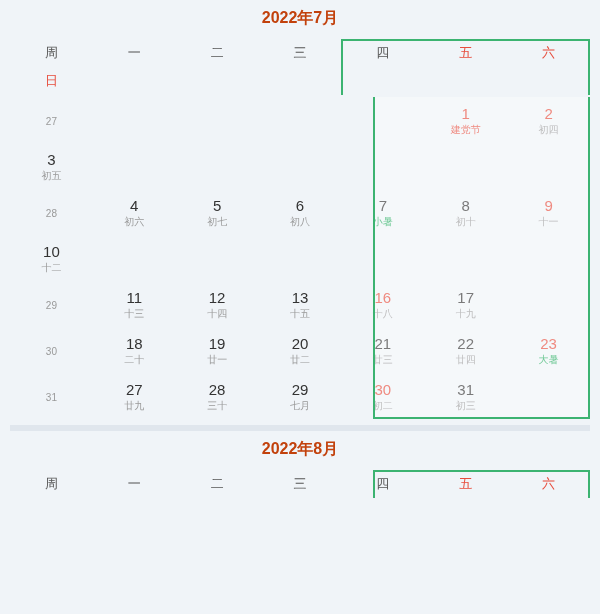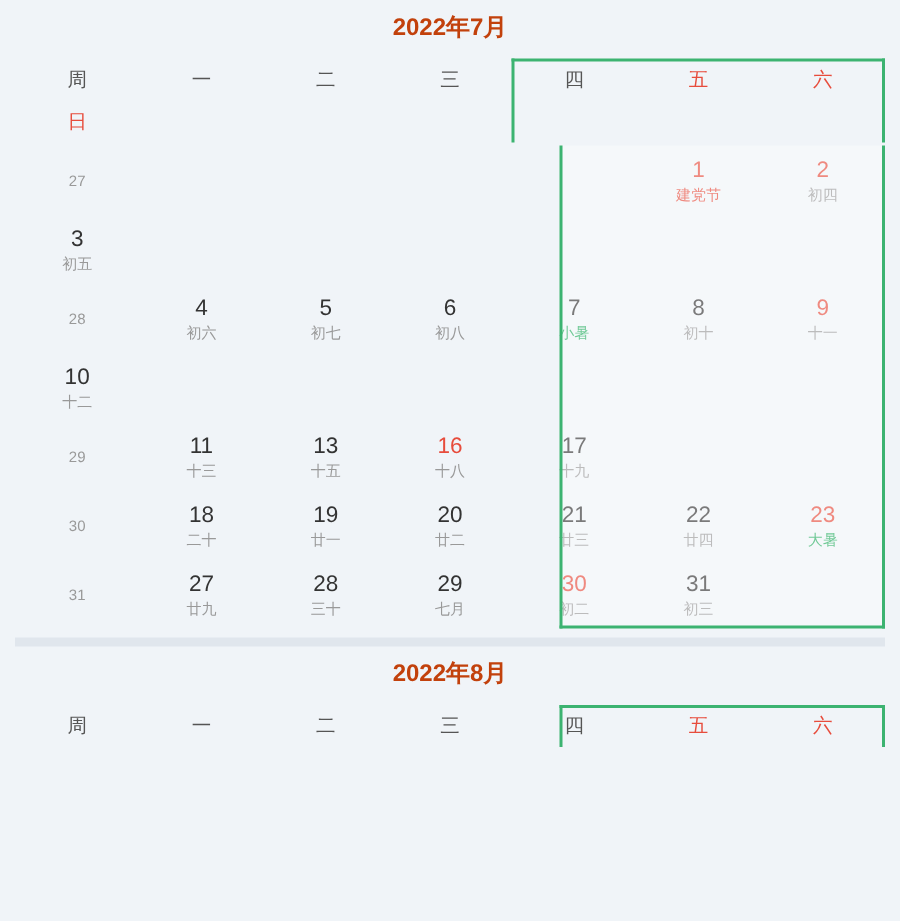--- a/index.html
+++ b/index.html
@@ -179,20 +179,24 @@
 
       <div class="grid-body">
         <div class="grid-cell">
             <span class="sub" style="color:#999;">29</span>
           </div>
         <div class="grid-cell">
             <span class="num">11</span>
             <span class="sub">十三</span>
           </div>
         <div class="grid-cell">
+            <span class="num">12</span>
+            <span class="sub">十四</span>
+          </div>
+        <div class="grid-cell">
             <span class="num">13</span>
             <span class="sub">十五</span>
           </div>
         <div class="grid-cell">
             <span class="num sat">16</span>
             <span class="sub">十八</span>
           </div>
         <div class="grid-cell">
             <span class="num">17</span>
             <span class="sub">十九</span>

